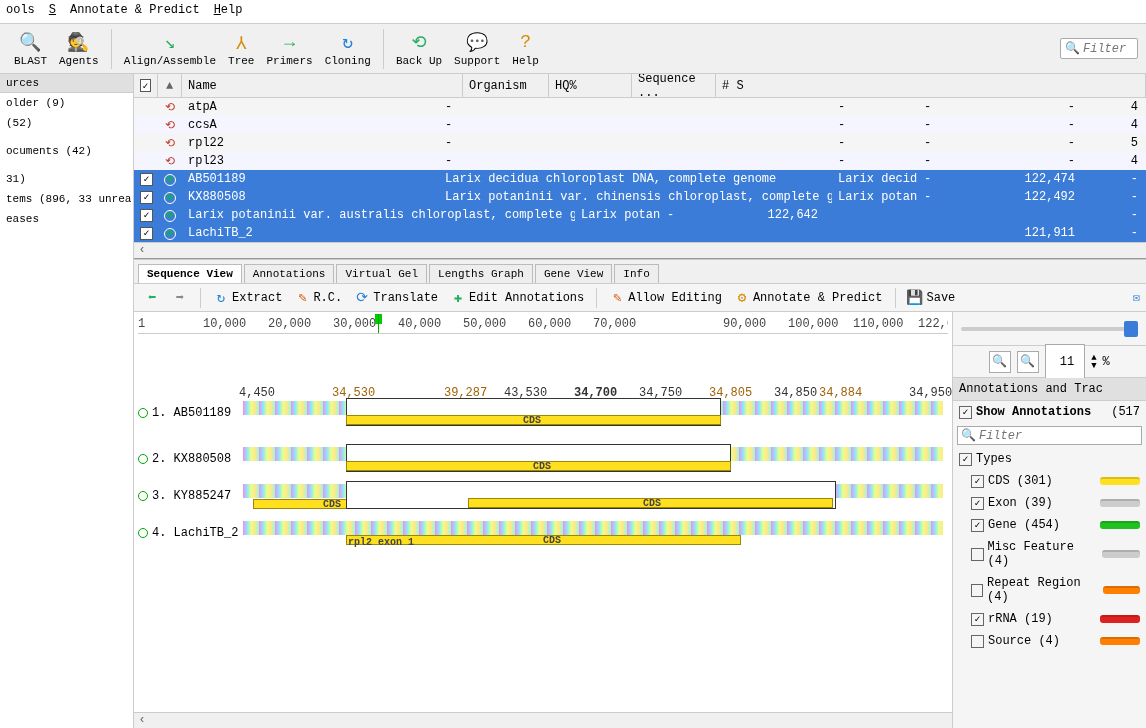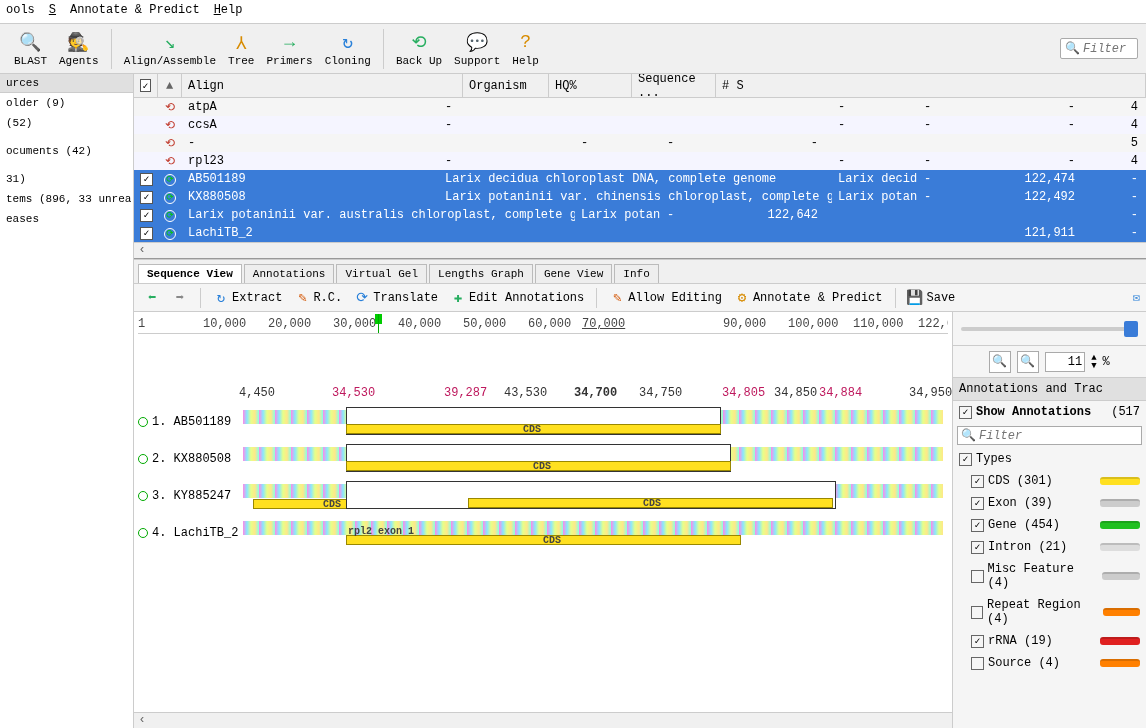--- a/index.html
+++ b/index.html
@@ -53,32 +53,32 @@
   .vtoolbtn .ic { width:16px; height:16px; display:flex; align-items:center; justify-content:center; font-size:14px;}
   .vsep { width:1px; height:20px; background:#ccc; margin:0 4px; }
   .ruler { height:20px; border-bottom:1px solid #ccc; position:relative; font-size:10px; color:#444; overflow:hidden; }
   .ruler .tick { position:absolute; top:3px; }
   .ruler .marker { position:absolute; top:0; width:1px; height:20px; background:#0a0; }
   .ruler .marker-handle { position:absolute; top:0; width:7px; height:10px; background:#0c0; }
   .seqview-body { flex:1; display:flex; overflow:hidden; }
   .seqview-main { flex:1; position:relative; overflow:hidden; }
   .pos-row { position:absolute; top:74px; left:0; right:0; height:14px; font-size:10px; color:#333; }
   .pos-row span { position:absolute; }
-  .pos-row .blue { color:#be185d; }
+  .pos-row .blue { color:#a16207; }
   .track { position:absolute; left:4px; height:34px; }
   .track-label { position:absolute; left:0; top:8px; display:flex; align-items:center; gap:4px; font-size:11px; }
   .green-dot { width:10px; height:10px; border:1px solid #0a0; border-radius:50%; background:#fff; }
   .seq-bg { position:absolute; height:14px; background:repeating-linear-gradient(90deg,#f5d,#5df 4px,#df5 8px,#fd5 12px,#5fd 16px); opacity:0.7;}
   .cds-box { position:absolute; height:28px; border:1px solid #333; background:#fff;}
   .cds-bar { position:absolute; height:10px; background:#ffe020; border:1px solid #998800; }
   .cds-lbl { position:absolute; font-size:10px; font-weight:bold; color:#444; }
   .seqview-side { width:194px; border-left:1px solid #ccc; background:#f5f5f5; display:flex; flex-direction:column; }
   .zoomctrl { height:32px; border-bottom:1px solid #ccc; display:flex; align-items:center; justify-content:center; gap:6px; }
   .zoombtn { width:22px; height:22px; border:1px solid #aaa; background:#fff; display:flex; align-items:center; justify-content:center; cursor:pointer; }
-  .zoomctrl input { width:40px; border:1px solid #aaa; text-align:right; padding:2px; }
+  .zoomctrl input { width:40px; border:1px solid #aaa; text-align:right; padding:10px; }
   .zoom-slider-strip { height:34px; border-bottom:1px solid #ccc; display:flex; align-items:center; padding:0 8px; }
   .zoom-slider { flex:1; height:4px; background:#ccc; position:relative; border-radius:2px;}
   .zoom-slider .thumb { position:absolute; right:0; top:-6px; width:14px; height:16px; background:#3a7cd8; border-radius:2px; }
   .annot-hdr { background:#e0e0e0; padding:4px 6px; border-bottom:1px solid #ccc; font-size:11px; display:flex; justify-content:space-between; }
   .annot-row { display:flex; align-items:center; padding:4px 6px; gap:4px; font-size:11px;}
   .annot-row .chk { width:13px; height:13px; border:1px solid #666; display:flex; align-items:center; justify-content:center; font-size:10px;}
   .annot-row .chk.on::after{content:"✓";}
   .annot-row .swatch { width:40px; height:8px; margin-left:auto; border-radius:3px; border-top:2px solid rgba(0,0,0,.15);}
   .annot-filter { margin:3px 4px; display:flex; align-items:center; border:1px solid #aaa; background:#fff; padding:1px 3px;}
   .annot-filter input { border:none; outline:none; flex:1; font-style:italic; color:#888; }
@@ -155,21 +155,21 @@
         <div class="sideitem">eases</div>
       </div>
   </div>
   <div class="right">
     <div class="table-area">
       <div class="thead">
         <div class="th check">
             <span class="checkbox on"></span>
           </div>
         <div class="th sort">▲</div>
-        <div class="th name">Align</div>
+        <div class="th name">Name</div>
         <div class="th org">Organism</div>
         <div class="th hq">HQ%</div>
         <div class="th seq">Sequence ...</div>
         <div class="th ns"># S</div>
       </div>
       <div id="tbody">
           <div class="trow">
             <div class="td check"></div>
             <div class="td iconcol"><span style="color:#c0392b">⟲</span></div>
             <div class="td name" style="width:257px">atpA</div>
@@ -185,20 +185,21 @@
             <div class="td name" style="width:257px">ccsA</div>
             <div class="td desc">-</div>
             <div class="td org">-</div>
             <div class="td hq">-</div>
             <div class="td seq">-</div>
             <div class="td ns">4</div>
           </div>
           <div class="trow">
             <div class="td check"></div>
             <div class="td iconcol"><span style="color:#c0392b">⟲</span></div>
+            <div class="td name" style="width:257px">rpl22</div>
             <div class="td desc">-</div>
             <div class="td org">-</div>
             <div class="td hq">-</div>
             <div class="td seq">-</div>
             <div class="td ns">5</div>
           </div>
           <div class="trow alt">
             <div class="td check"></div>
             <div class="td iconcol"><span style="color:#c0392b">⟲</span></div>
             <div class="td name" style="width:257px">rpl23</div>
@@ -303,44 +304,44 @@
       <div class="seqview-body">
         <div class="seqview-main">
           <div class="ruler" id="ruler-top" style="margin:2px 4px 0 4px;">
               <span class="tick" style="left: 0px;">1</span>
               <span class="tick" style="left: 65px;">10,000</span>
               <span class="tick" style="left: 130px;">20,000</span>
               <span class="tick" style="left: 195px;">30,000</span>
               <span class="tick" style="left: 260px;">40,000</span>
               <span class="tick" style="left: 325px;">50,000</span>
               <span class="tick" style="left: 390px;">60,000</span>
-              <span class="tick" style="left: 444px; text-decoration: underline;">70,000</span>
+              <span class="tick" style="left: 455px;">70,000</span>
               <span class="tick" style="left: 520px; margin-top: 28px;">80,000</span>
               <span class="tick" style="left: 585px;">90,000</span>
               <span class="tick" style="left: 650px;">100,000</span>
               <span class="tick" style="left: 715px;">110,000</span>
               <span class="tick" style="left: 780px;">122,642</span>
               <div class="marker-handle" style="left: 237px;"></div>
               <div class="marker" style="left: 240px;"></div>
             </div>
           <div style="height:50px;"></div>
           <div class="pos-row" id="posrow">
               <span style="left: 105px;">4,450</span>
               <span class="blue" style="left: 198px;">34,530</span>
               <span class="blue" style="left: 310px;">39,287</span>
               <span style="left: 370px;">43,530</span>
               <span style="left: 440px; font-weight: bold;">34,700</span>
               <span style="left: 505px;">34,750</span>
-              <span class="blue" style="left: 588px;">34,805</span>
+              <span class="blue" style="left: 575px;">34,805</span>
               <span style="left: 640px;">34,850</span>
               <span class="blue" style="left: 685px;">34,884</span>
               <span style="left: 775px;">34,950</span>
             </div>
           <div id="tracks">
-              <div class="track" style="top: 95px; width: 810px;">
+              <div class="track" style="top: 86px; width: 810px;">
                 <div class="track-label">
                   <span class="green-dot"></span>
                   <span>1. AB501189</span>
                 </div>
                 <div class="seq-bg" style="left:105px;width:700px;top:3px;"></div>
                 <div class="cds-box" style="left:208px;width:375px;top:0;"></div>
                 <div class="cds-bar" style="left:208px;width:375px;top:17px;"></div>
                 <div class="cds-lbl" style="left:385px;top:17px;">CDS</div>
               </div>
               <div class="track" style="top: 132px; width: 810px;">
@@ -366,21 +367,21 @@
                 <div class="cds-lbl" style="left:505px;top:17px;">CDS</div>
               </div>
               <div class="track" style="top: 206px; width: 810px;">
                 <div class="track-label">
                   <span class="green-dot"></span>
                   <span>4. LachiTB_2</span>
                 </div>
                 <div class="seq-bg" style="left:105px;width:700px;top:3px;"></div>
                 <div class="cds-bar" style="left:208px;width:395px;top:17px;"></div>
                 <div class="cds-lbl" style="left:405px;top:17px;">CDS</div>
-                <div class="cds-lbl" style="left:210px;top:8px;">rpl2 exon 1</div>
+                <div class="cds-lbl" style="left:210px;top:19px;">rpl2 exon 1</div>
               </div>
             </div>
           <div style="position:absolute;bottom:0;left:0;right:0;height:16px;background:#f0f0f0;border-top:1px solid #ccc;"><span class="scroll-left">‹</span></div>
         </div>
 
         <div class="seqview-side">
           <div class="zoom-slider-strip">
             <div class="zoom-slider">
                 <div class="thumb"></div>
               </div>
@@ -418,25 +419,20 @@
                 <span class="chk on"></span>
                 <span>Exon (39)</span>
                 <span class="swatch" style="background:#cccccc"></span>
               </div>
               <div class="annot-row" style="padding-left: 18px;">
                 <span class="chk on"></span>
                 <span>Gene (454)</span>
                 <span class="swatch" style="background:#20c020"></span>
               </div>
               <div class="annot-row" style="padding-left: 18px;">
-                <span class="chk on"></span>
-                <span>Intron (21)</span>
-                <span class="swatch" style="background:#dddddd"></span>
-              </div>
-              <div class="annot-row" style="padding-left: 18px;">
                 <span class="chk "></span>
                 <span>Misc Feature (4)</span>
                 <span class="swatch" style="background:#cccccc"></span>
               </div>
               <div class="annot-row" style="padding-left: 18px;">
                 <span class="chk "></span>
                 <span>Repeat Region (4)</span>
                 <span class="swatch" style="background:#ff8000"></span>
               </div>
               <div class="annot-row" style="padding-left: 18px;">

